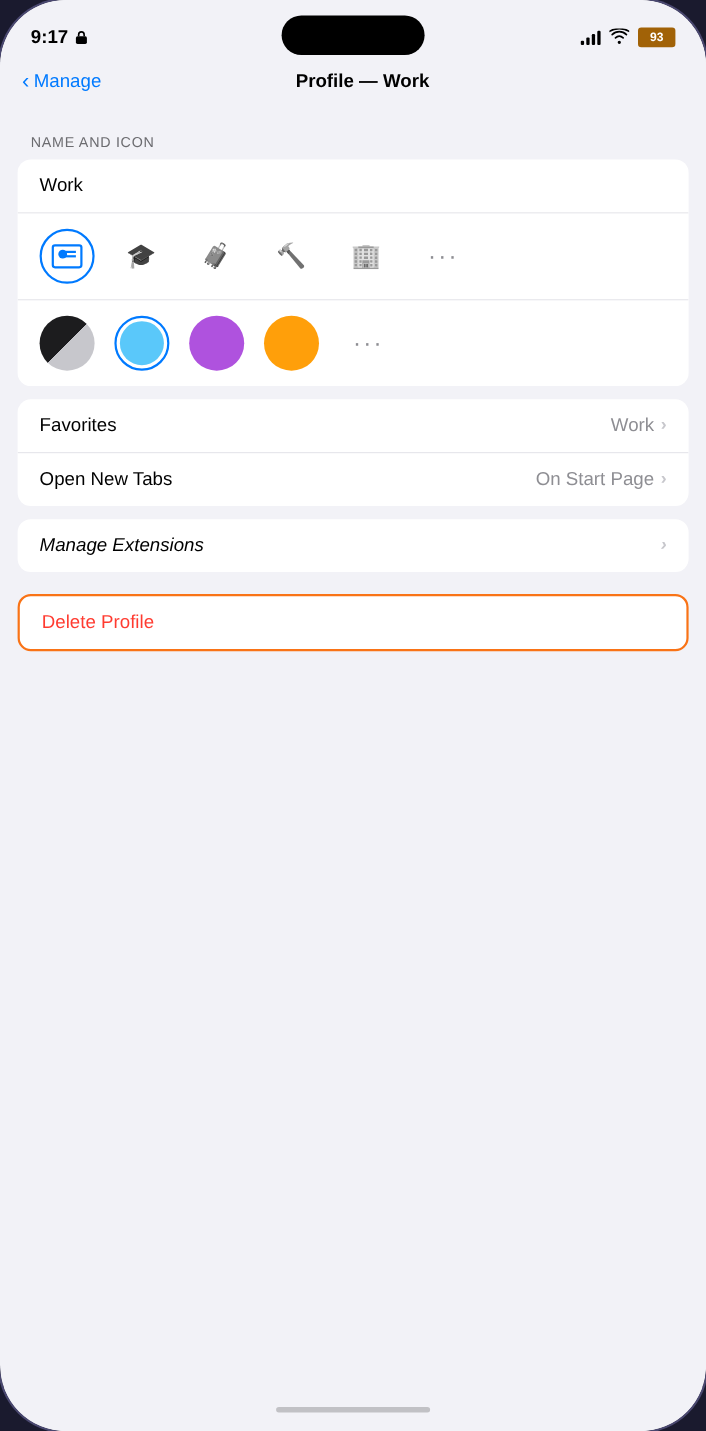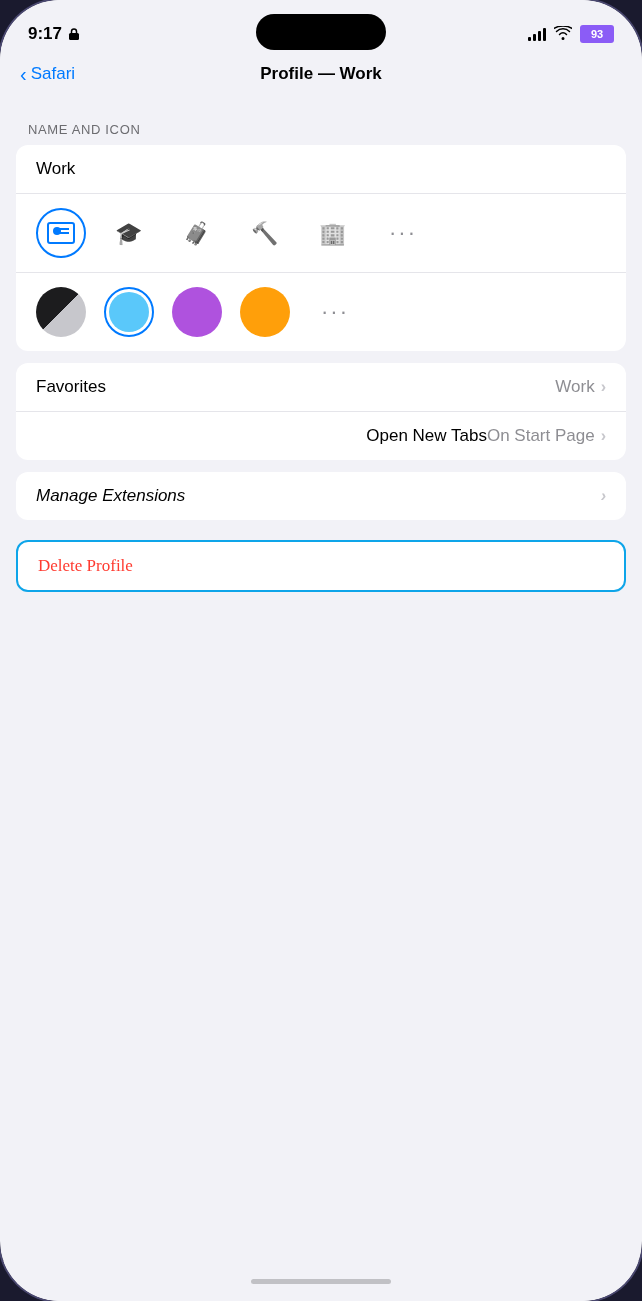--- a/index.html
+++ b/index.html
@@ -104,21 +104,21 @@
     .signal-bars span:nth-child(4) { height: 13px; }
 
     .wifi-icon {
       font-size: 14px;
       color: #000;
     }
 
     .battery-indicator {
       display: flex;
       align-items: center;
-      background: #8b5cf6;
+      background: #a16207;
       border-radius: 3px;
       padding: 2px 4px;
       font-size: 11px;
       font-weight: 700;
       color: #fff;
       height: 18px;
       min-width: 34px;
       justify-content: center;
     }
 
@@ -279,21 +279,20 @@
     
     .settings-row {
       display: flex;
       align-items: center;
       padding: 14px 20px;
       cursor: pointer;
     }
 
     .settings-row + .settings-row {
       border-top: 0.5px solid #e5e5ea;
-      text-align: right;
     }
 
     .settings-row-label {
       font-size: 17px;
       color: #000;
       flex: 1;
     }
 
     .settings-row-value {
       font-size: 17px;
@@ -326,23 +325,22 @@
       font-size: 17px;
       color: #000;
       flex: 1;
     }
 
     
     .delete-card {
       background: #fff;
       border-radius: 12px;
       margin: 8px 16px 20px;
-      border: 2px solid #0ea5e9;
+      border: 2px solid #f97316;
       position: relative;
-      font-family: Liberation Serif, serif;
     }
 
     .delete-row {
       padding: 14px 20px;
       cursor: pointer;
     }
 
     .delete-label {
       font-size: 17px;
       color: #ff3b30;
@@ -442,21 +440,21 @@
         </span>
         <div class="battery-indicator">
           <span>93</span>
         </div>
       </div>
     </div>
 
     <div class="nav-bar">
       <div class="back-button">
         <span class="back-chevron">‹</span>
-        <span>Safari</span>
+        <span>Manage</span>
       </div>
       <div class="nav-title">Profile — Work</div>
     </div>
 
     <div class="content">
 
       <div class="section-header">NAME AND ICON</div>
 
       <div class="card">
 

